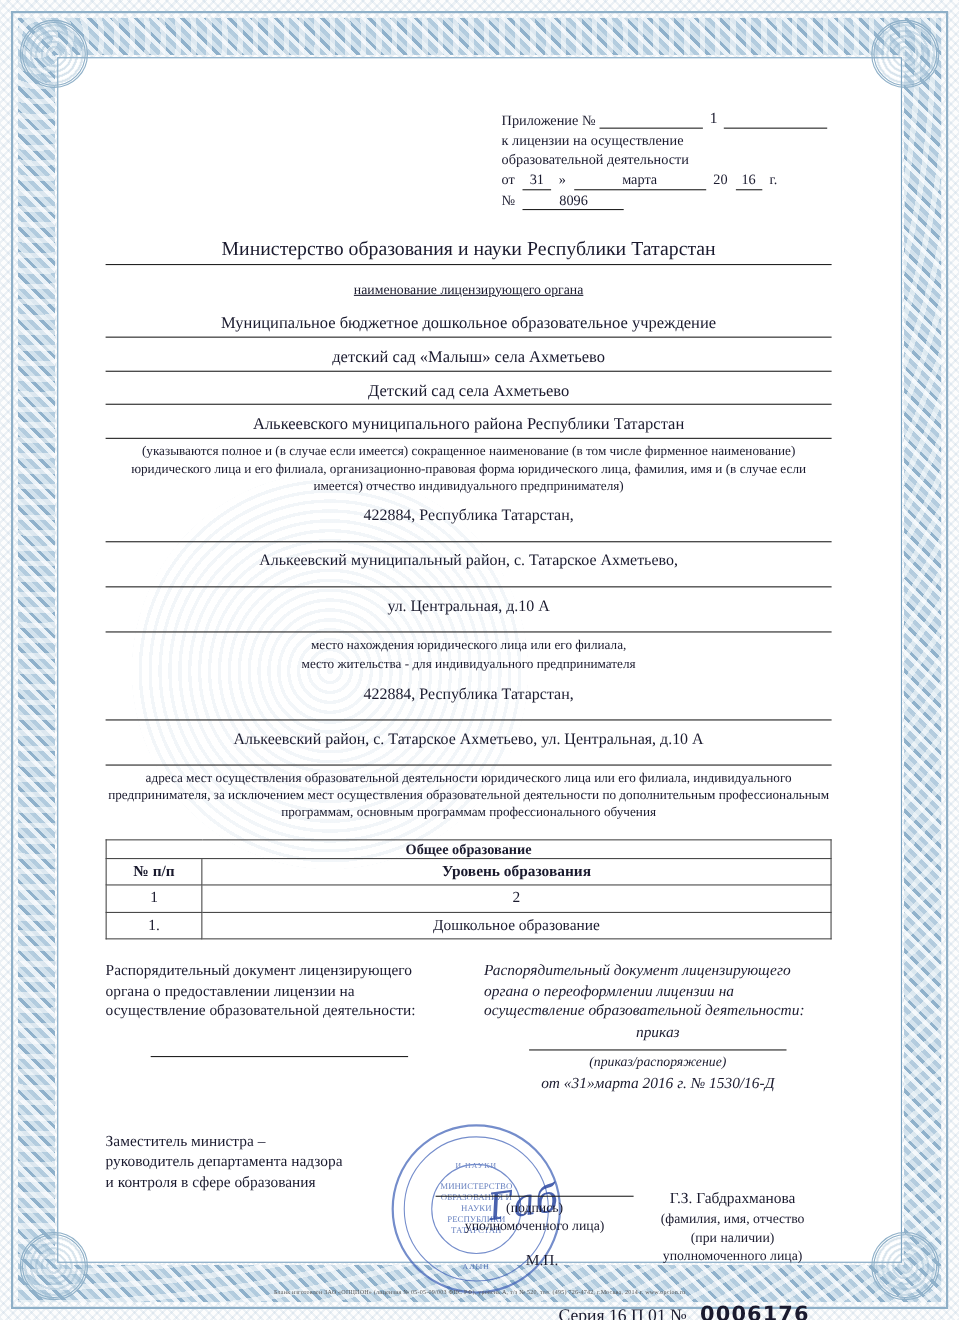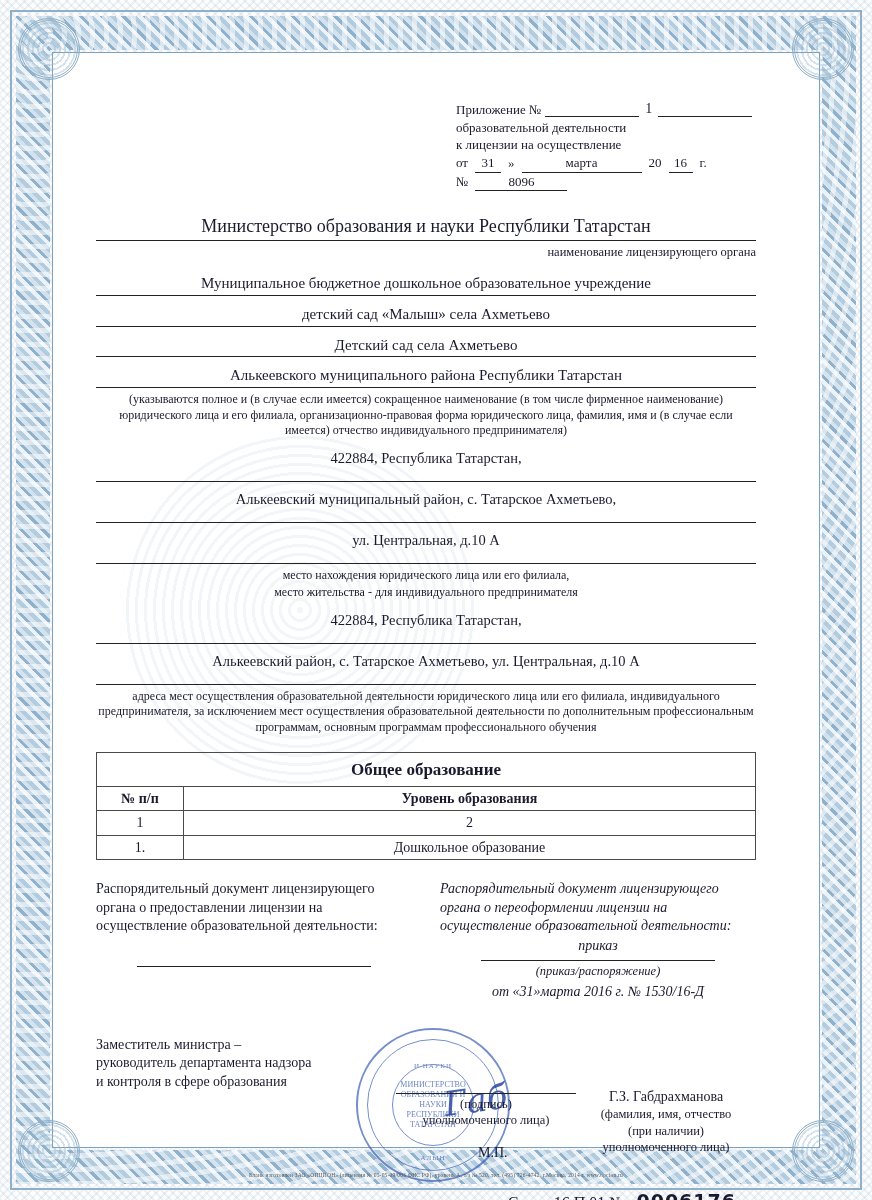--- a/index.html
+++ b/index.html
@@ -109,23 +109,24 @@
   .u { border-bottom: 1px solid #222; display: inline-block; text-align: center; }
 
   .org-title {
     text-align: center;
     font-size: 18px;
     margin-top: 24px;
     border-bottom: 1px solid #222;
     padding-bottom: 2px;
   }
   .caption {
-    text-align: right;
+    text-align: center;
     font-size: 12.5px;
-    margin-top: 4px;
+    margin-top: 15px;
+    text-decoration: underline;
   }
   .name-line {
     text-align: center;
     font-size: 15px;
     border-bottom: 1px solid #222;
     padding-bottom: 2px;
     margin-top: 14px;
   }
   .name-line.tight { margin-top: 9px; }
   .explain {
@@ -148,23 +149,23 @@
     border-collapse: collapse;
     margin-top: 16px;
     font-size: 14px;
   }
   table.edu th, table.edu td {
     border: 1px solid #4a4a4a;
     text-align: center;
     padding: 3px 4px;
   }
   table.edu .head-title {
-    font-size: 17px;
+    font-size: 13px;
     font-weight: bold;
-    padding: 6px;
+    padding: 0;
   }
   table.edu .numcol { width: 78px; }
 
   
   .orders {
     display: flex;
     margin-top: 20px;
     font-size: 14px;
     line-height: 1.3;
   }
@@ -312,22 +313,22 @@
 
   <div class="content">
 
     <div class="header-block">
       <div class="hdr-row">
         <span>Приложение №</span>
         <span class="hdr-fill"></span>
         <span class="hdr-val-plain">1</span>
         <span class="hdr-fill"></span>
       </div>
+      <div>к лицензии на осуществление</div>
       <div>образовательной деятельности</div>
-      <div>к лицензии на осуществление</div>
       <div class="lic-line">
         <span>от</span>
         <span class="u" style="width:26px">31</span>
         <span>»</span>
         <span class="u" style="width:120px">марта</span>
         <span>20</span>
         <span class="u" style="width:24px">16</span>
         <span>г.</span>
       </div>
       <div class="lic-line">

